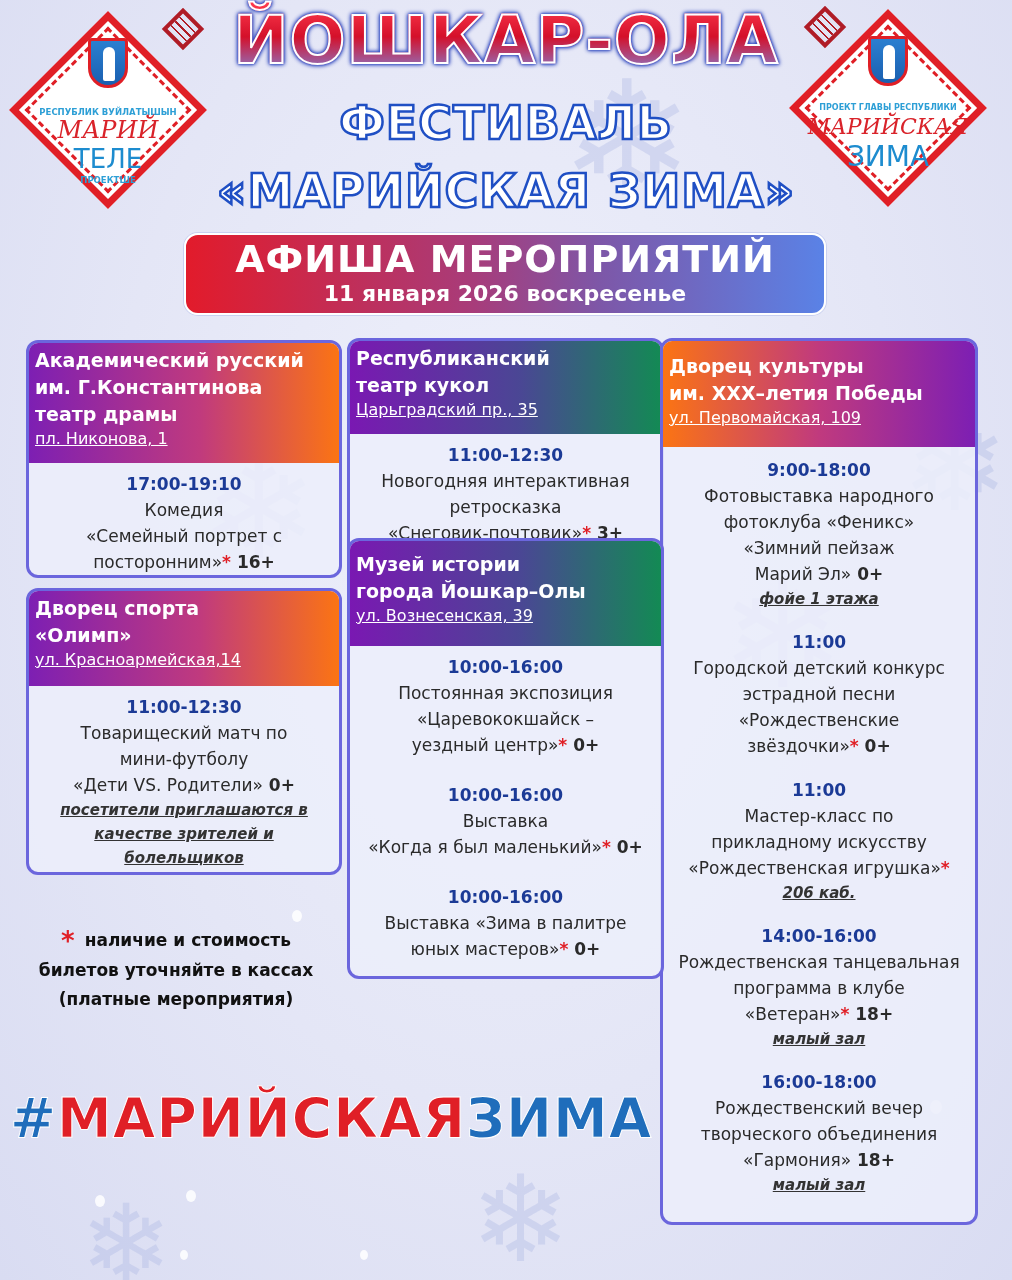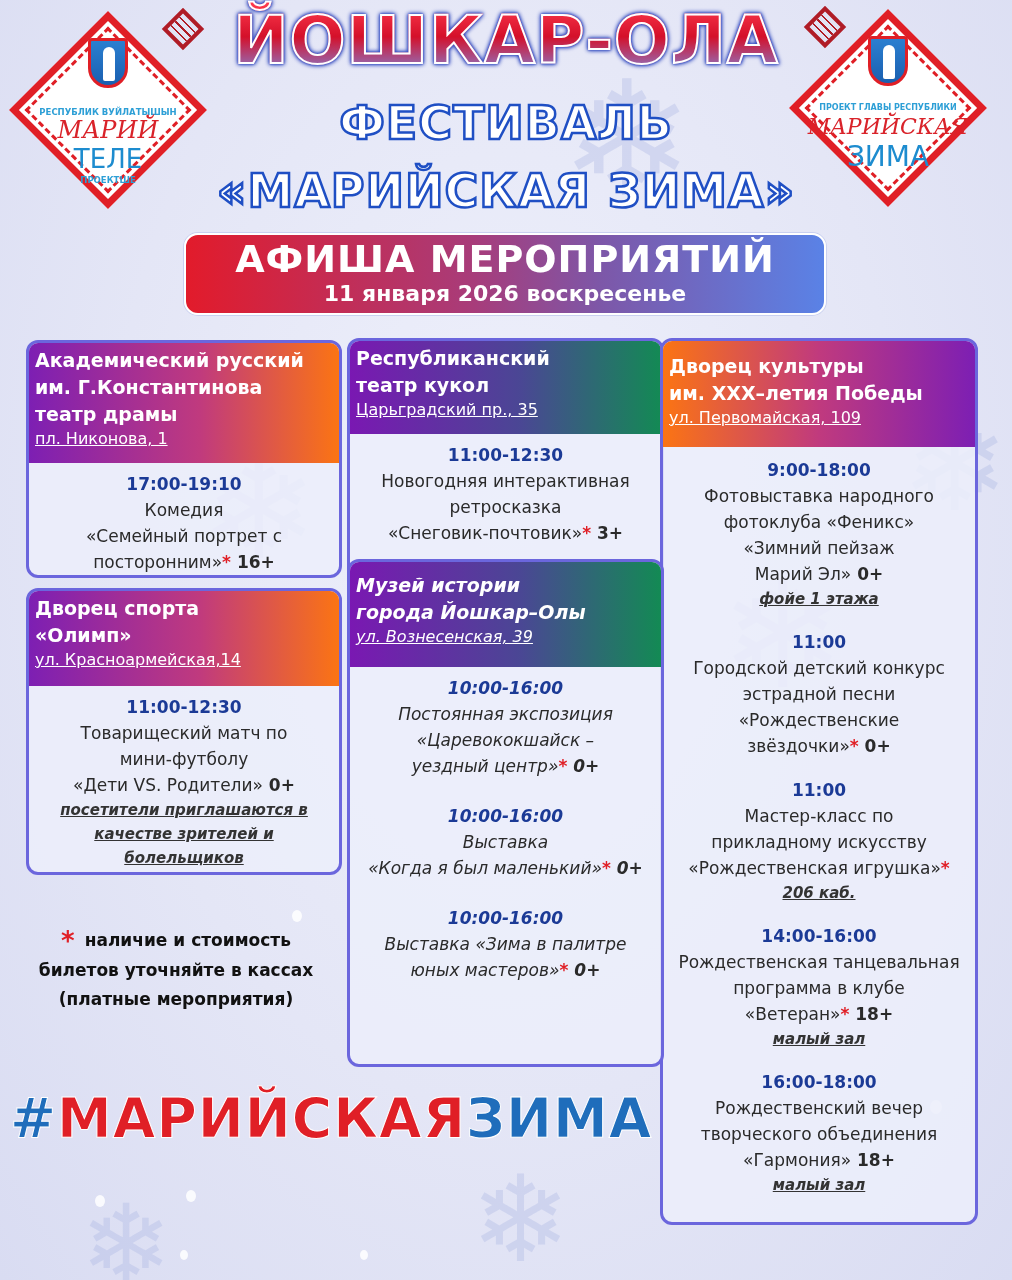--- a/index.html
+++ b/index.html
@@ -248,21 +248,21 @@
       <div class="desc"><span>Товарищеский матч по
 мини-футболу
 «Дети VS. Родители»</span><span class="star"></span><span class="age"> 0+</span></div>
       <div class="note">посетители приглашаются в
 качестве зрителей и
 болельщиков</div>
     </div>
   </div>
 </div>
 
-<div class="card" style="left:347px;top:559px;width:317px;height:508px;font-style:italic;">
+<div class="card" style="left:347px;top:538px;width:317px;height:441px;">
   <div class="card-head g-pg" style="height:105px;padding-top:10px;">
     <div class="name">Музей истории</div>
     <div class="name">города Йошкар–Олы</div>
     <div class="addr">ул. Вознесенская, 39</div>
   </div>
   <div class="card-body" style="">
     <div class="ev" style="margin-bottom:24px;">
       <div class="time">10:00-16:00</div>
       <div class="desc"><span>Постоянная экспозиция
 «Царевококшайск –

